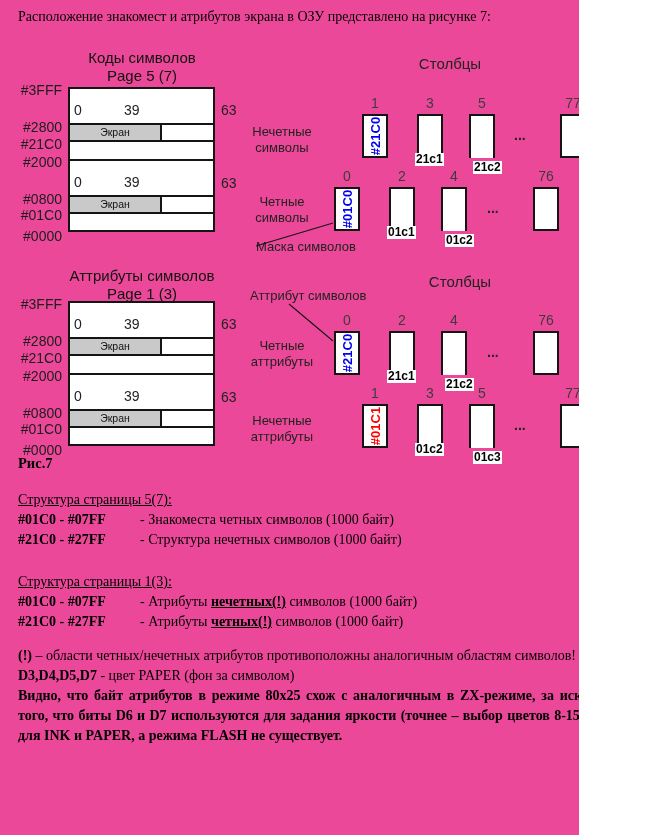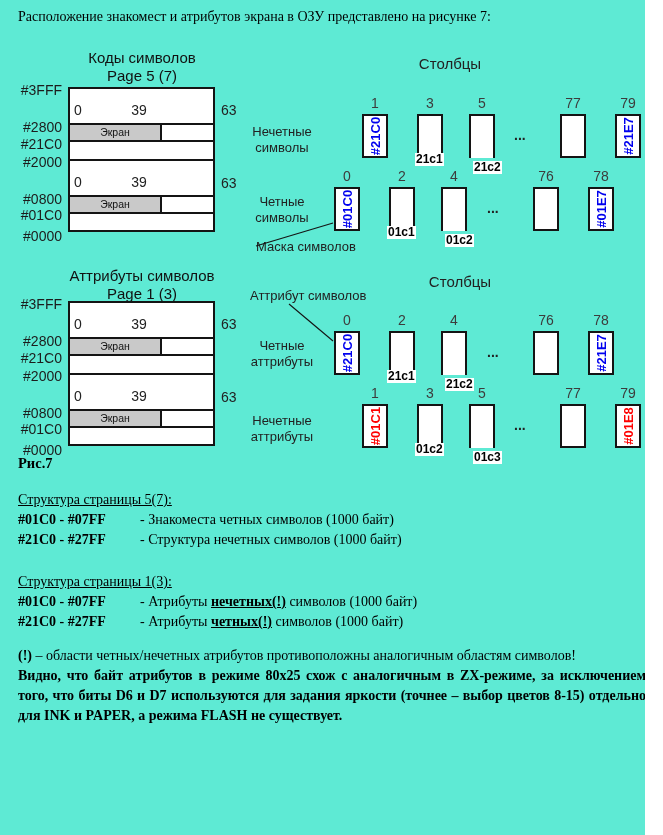--- a/index.html
+++ b/index.html
@@ -1,35 +1,35 @@
 <!DOCTYPE html>
 <html><head>
 <meta charset="utf-8">
 <style>
   html,body{margin:0;padding:0;background:#fff;}
-  .page{position:relative;width:645px;height:835px;background:#5eead4;overflow:hidden;
+  .page{position:relative;width:579px;height:835px;background:#ec4899;overflow:hidden;
         font-family:"Liberation Serif",serif;color:#000;}
   .intro{position:absolute;left:18px;top:7px;width:628px;margin:0;
          font-size:14px;line-height:20px;}
 
   
   .figure{position:absolute;left:0;top:0;width:663px;height:485px;}
 
   
   .mtitle{position:absolute;left:58px;width:168px;text-align:center;
           font-family:"Liberation Sans",sans-serif;font-size:15px;line-height:17px;color:#111;}
   .membox{position:absolute;left:68px;width:147px;height:145px;border:2px solid #141414;
           box-sizing:border-box;background:#fff;}
   .mline{position:absolute;left:0;width:143px;height:1.5px;background:#141414;}
   .mbar{position:absolute;left:0;width:90px;height:15px;display:flex;align-items:center;
         justify-content:center;}
   .mdiv{position:absolute;left:90px;width:1.6px;height:15px;background:#141414;}
   .mlabels{position:absolute;left:4px;top:0;width:137px;height:16px;
            font-family:"Liberation Sans",sans-serif;font-size:14px;line-height:16px;color:#222;}
-  .n39{position:absolute;left:50px;width:30px;text-align:center;}
+  .n39{position:absolute;left:50px;width:30px;text-align:left;}
   .screenlbl{font-family:"Liberation Sans",sans-serif;font-size:10.5px;color:#111;}
   .addr{position:absolute;left:0;width:62px;text-align:right;
         font-family:"Liberation Sans",sans-serif;font-size:14px;line-height:16px;color:#1c1c1c;}
   .s63{position:absolute;left:221px;font-family:"Liberation Sans",sans-serif;
        font-size:14px;line-height:16px;color:#222;}
   .caption{position:absolute;left:18px;top:455px;font-weight:bold;font-size:14.5px;}
 
   
   .coltitle{position:absolute;width:100px;text-align:center;
             font-family:"Liberation Sans",sans-serif;font-size:15px;color:#222;}
@@ -271,16 +271,17 @@
       <span class="addr-col">#01C0 - #07FF</span>
       <span><span>- Атрибуты </span><span class="emu">нечетных(!)</span><span> символов (1000 байт)</span></span>
     </div>
     <div class="arow">
       <span class="addr-col">#21C0 - #27FF</span>
       <span><span>- Атрибуты </span><span class="emu">четных(!)</span><span> символов (1000 байт)</span></span>
     </div>
 
     <p class="note"><b>(!)</b><span> – области четных/нечетных атрибутов противоположны аналогичным областям символов!</span></p>
 
+    <div><b>D3,D4,D5,D7</b><span> - цвет PAPER (фон за символом)</span></div>
 
     <p class="fin"><span>Видно, что байт атрибутов в режиме 80x25 схож с аналогичным в ZX-режиме, за исключением того, что биты </span><b>D6</b><span> и </span><b>D7</b><span> используются для задания яркости (точнее – выбор цветов 8-15) отдельно для INK и PAPER, а режима FLASH не существует.</span></p>
   </div>
 </div>
 
 </body></html>

